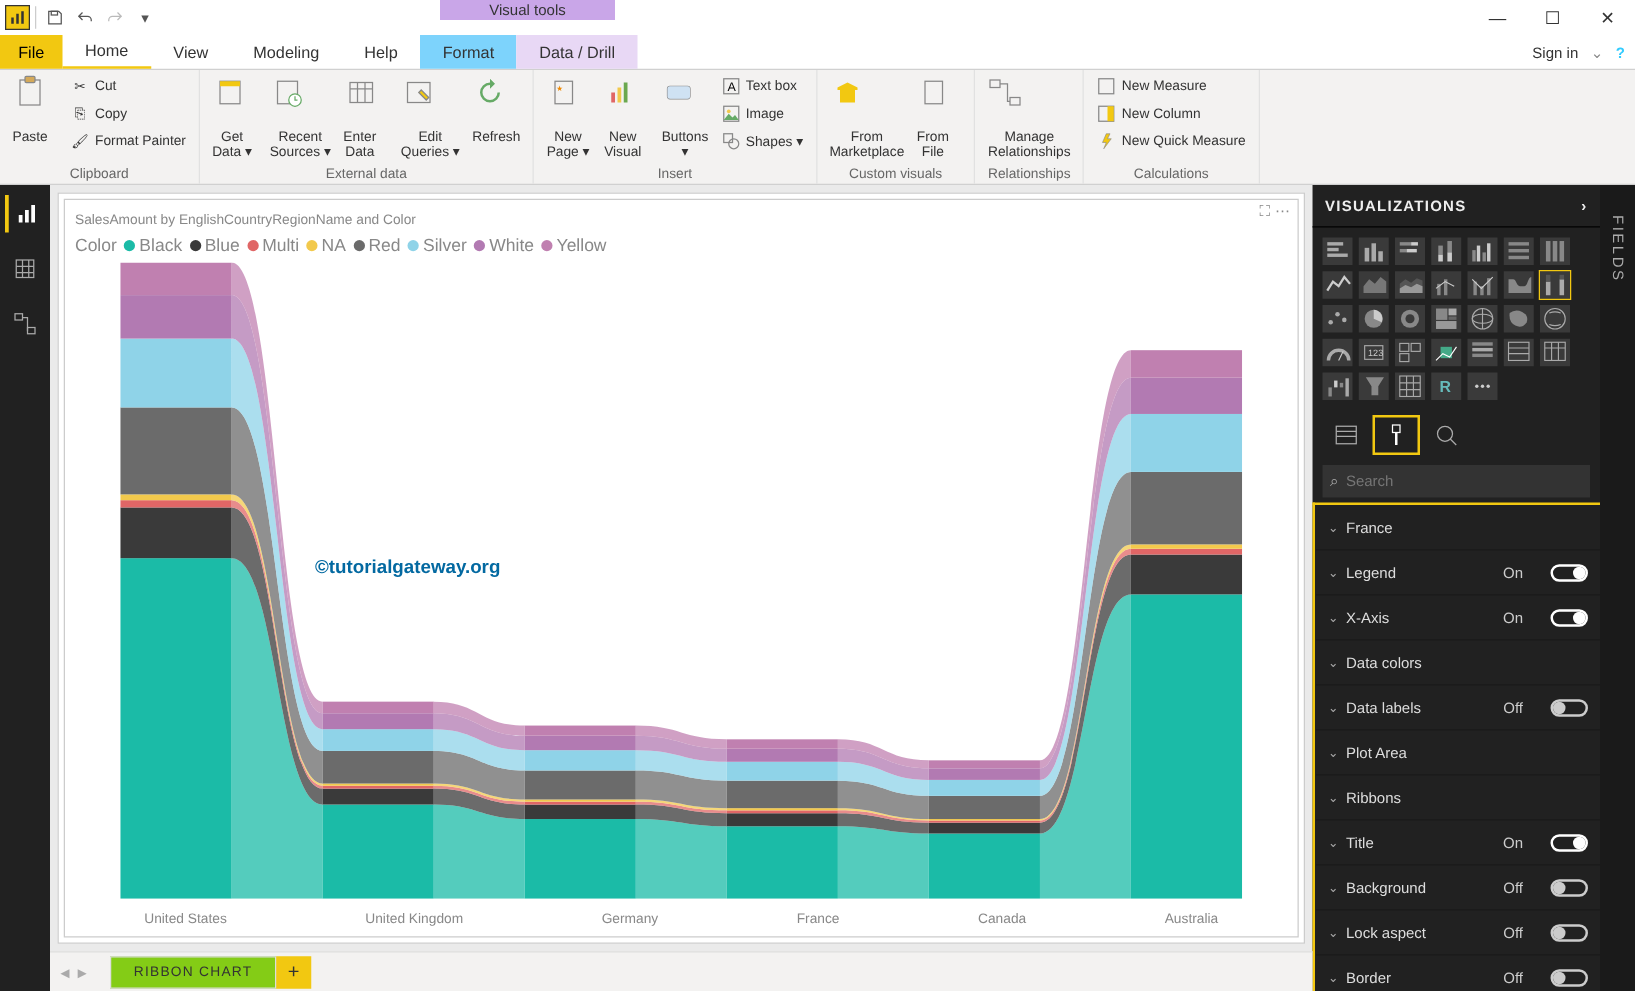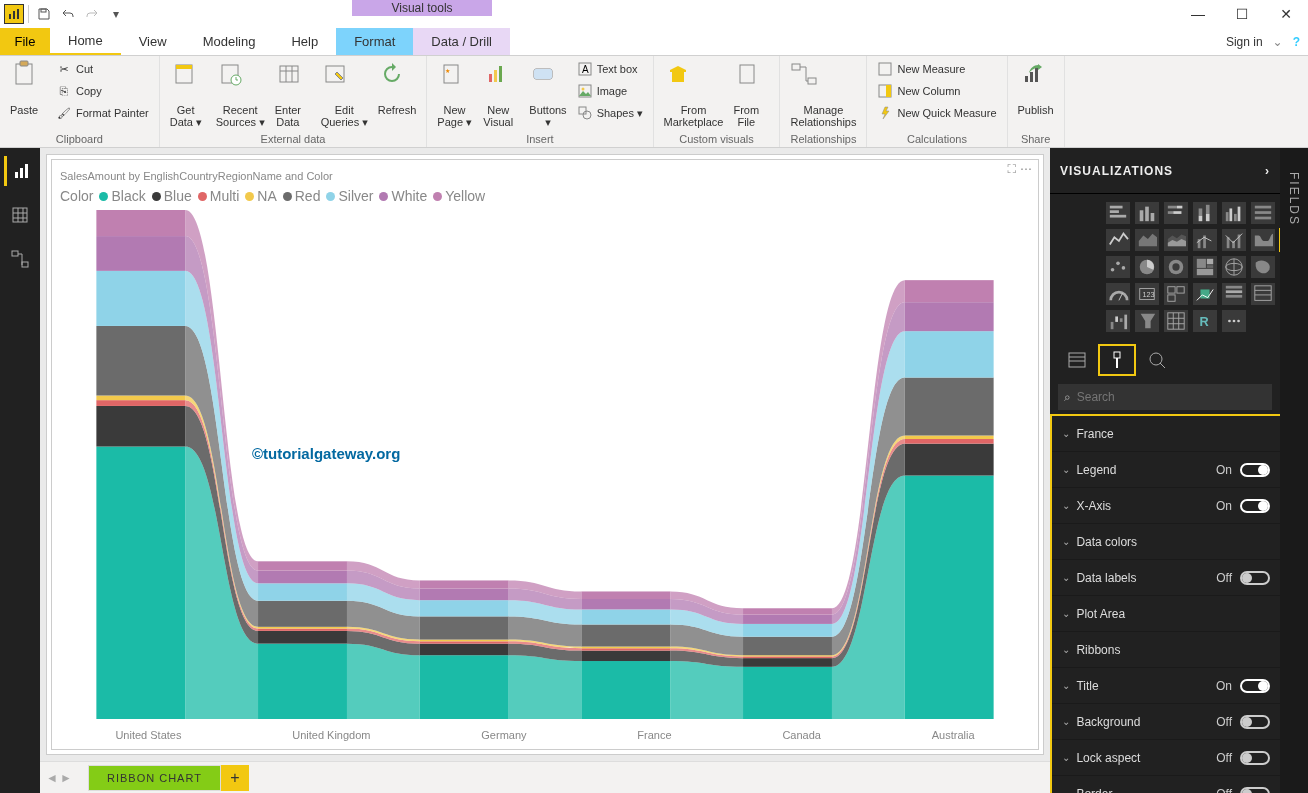--- a/index.html
+++ b/index.html
@@ -45,34 +45,34 @@
 .chart-title { position: absolute; left: 8px; top: 10px; font-size: 11px; color: #888; }
 .chart-legend { position: absolute; left: 8px; top: 28px; display: flex; gap: 6px; align-items: center; font-size: 14px; color: #888; flex-wrap: wrap; }
 .leg-item { display: flex; align-items: center; gap: 3px; }
 .leg-dot { width: 9px; height: 9px; border-radius: 50%; }
 .chart-plot { position: absolute; left: 8px; right: 8px; top: 50px; bottom: 30px; }
 .x-labels { position: absolute; left: 8px; right: 8px; bottom: 8px; display: flex; justify-content: space-around; font-size: 11px; color: #888; }
 .watermark { position: absolute; left: 200px; top: 285px; color: #0369a1; font-weight: bold; font-size: 15px; }
 .rightpanel { width: 230px; background: #212121; color: #ccc; display: flex; flex-direction: column; font-size: 12px; }
 .fields-tab { width: 28px; background: #1a1a1a; color: #aaa; display: flex; align-items: flex-start; justify-content: center; padding-top: 24px; }
 .fields-tab span { writing-mode: vertical-lr; letter-spacing: 2px; font-size: 12px; }
-.panel-header { height: 46px; display: flex; align-items: center; justify-content: space-between; padding: 0 10px; font-weight: 600; letter-spacing: 1px; color: #eee; border-bottom: 1px solid #000; }
-.viz-gallery { padding: 8px; display: grid; grid-template-columns: repeat(7, 24px); gap: 5px 5px; margin-left: 48px; }
+.panel-header { height: 34px; display: flex; align-items: center; justify-content: space-between; padding: 0 10px; font-weight: 600; letter-spacing: 1px; color: #eee; border-bottom: 1px solid #000; }
+.viz-gallery { padding: 8px; display: grid; grid-template-columns: repeat(7, 24px); gap: 5px 5px; }
 .viz-ico { width: 24px; height: 22px; background: #3a3a3a; display: flex; align-items: center; justify-content: center; cursor: pointer; }
 .viz-ico.sel { outline: 1px solid #f2c811; }
 .tool-tabs { display: flex; gap: 6px; padding: 6px 10px; }
 .tool-tab { width: 34px; height: 28px; display: flex; align-items: center; justify-content: center; cursor: pointer; }
 .tool-tab.sel { outline: 2px solid #f2c811; }
 .search-box { margin: 4px 8px; height: 26px; background: #333; display: flex; align-items: center; padding: 0 6px; gap: 6px; color: #aaa; }
 .search-box input { background: transparent; border: none; outline: none; color: #ccc; font-size: 12px; flex: 1; }
 .props { flex: 1; overflow: auto; border: 2px solid #f2c811; border-right: none; border-bottom: none; }
 .prop-row { height: 36px; display: flex; align-items: center; padding: 0 10px; gap: 6px; border-bottom: 1px solid #1a1a1a; cursor: pointer; }
 .prop-row .chev { color: #aaa; font-size: 10px; }
 .prop-row .plabel { flex: 1; color: #ddd; }
-.prop-row .pstate { color: #ccc; font-size: 12px; margin-right: 2px; }
+.prop-row .pstate { color: #ccc; font-size: 12px; margin-right: 16px; }
 .toggle { width: 30px; height: 14px; border: 2px solid #ccc; border-radius: 8px; position: relative; }
 .toggle .knob { width: 10px; height: 10px; background: #ccc; border-radius: 50%; position: absolute; top: 0; }
 .toggle.on .knob { right: 0; background: #fff; }
 .toggle.on { border-color: #fff; }
 .toggle.off .knob { left: 0; }
 svg { display: block; }
 </style>
 </head>
 <body>
 
@@ -344,36 +344,20 @@
             <span class="ico">
               <svg width="14" height="14">
                 <path d="M7 1l-3 7h3l-2 5 6-8H8l2-4z" fill="#f2c811" stroke="#888" stroke-width=".5"></path>
               </svg>
             </span>
             <span>New Quick Measure</span>
           </div>
       </div>
     </div>
     <div class="ribbon-group-label">Calculations</div>
-  </div>
-  <div class="ribbon-group">
-    <div class="ribbon-group-content">
-      <div class="rbtn-lg">
-          <div class="ico">
-            <svg width="24" height="24">
-              <rect x="5" y="14" width="3" height="6" fill="#555"></rect>
-              <rect x="10" y="10" width="3" height="10" fill="#555"></rect>
-              <rect x="15" y="6" width="3" height="14" fill="#555"></rect>
-              <path d="M18 2l4 3-4 3V6c-4 0-7 2-9 5 1-5 5-8 9-8z" fill="#6a6"></path>
-            </svg>
-          </div>
-          <div class="lbl">Publish</div>
-        </div>
-    </div>
-    <div class="ribbon-group-label">Share</div>
   </div>
 </div>
 
 <div class="workspace">
   <div class="leftbar">
     <div class="lb-btn active">
         <svg width="18" height="18" viewBox="0 0 18 18">
           <rect x="2" y="10" width="3" height="6" fill="#fff"></rect>
           <rect x="7" y="6" width="3" height="10" fill="#fff"></rect>
           <rect x="12" y="2" width="3" height="14" fill="#fff"></rect>

